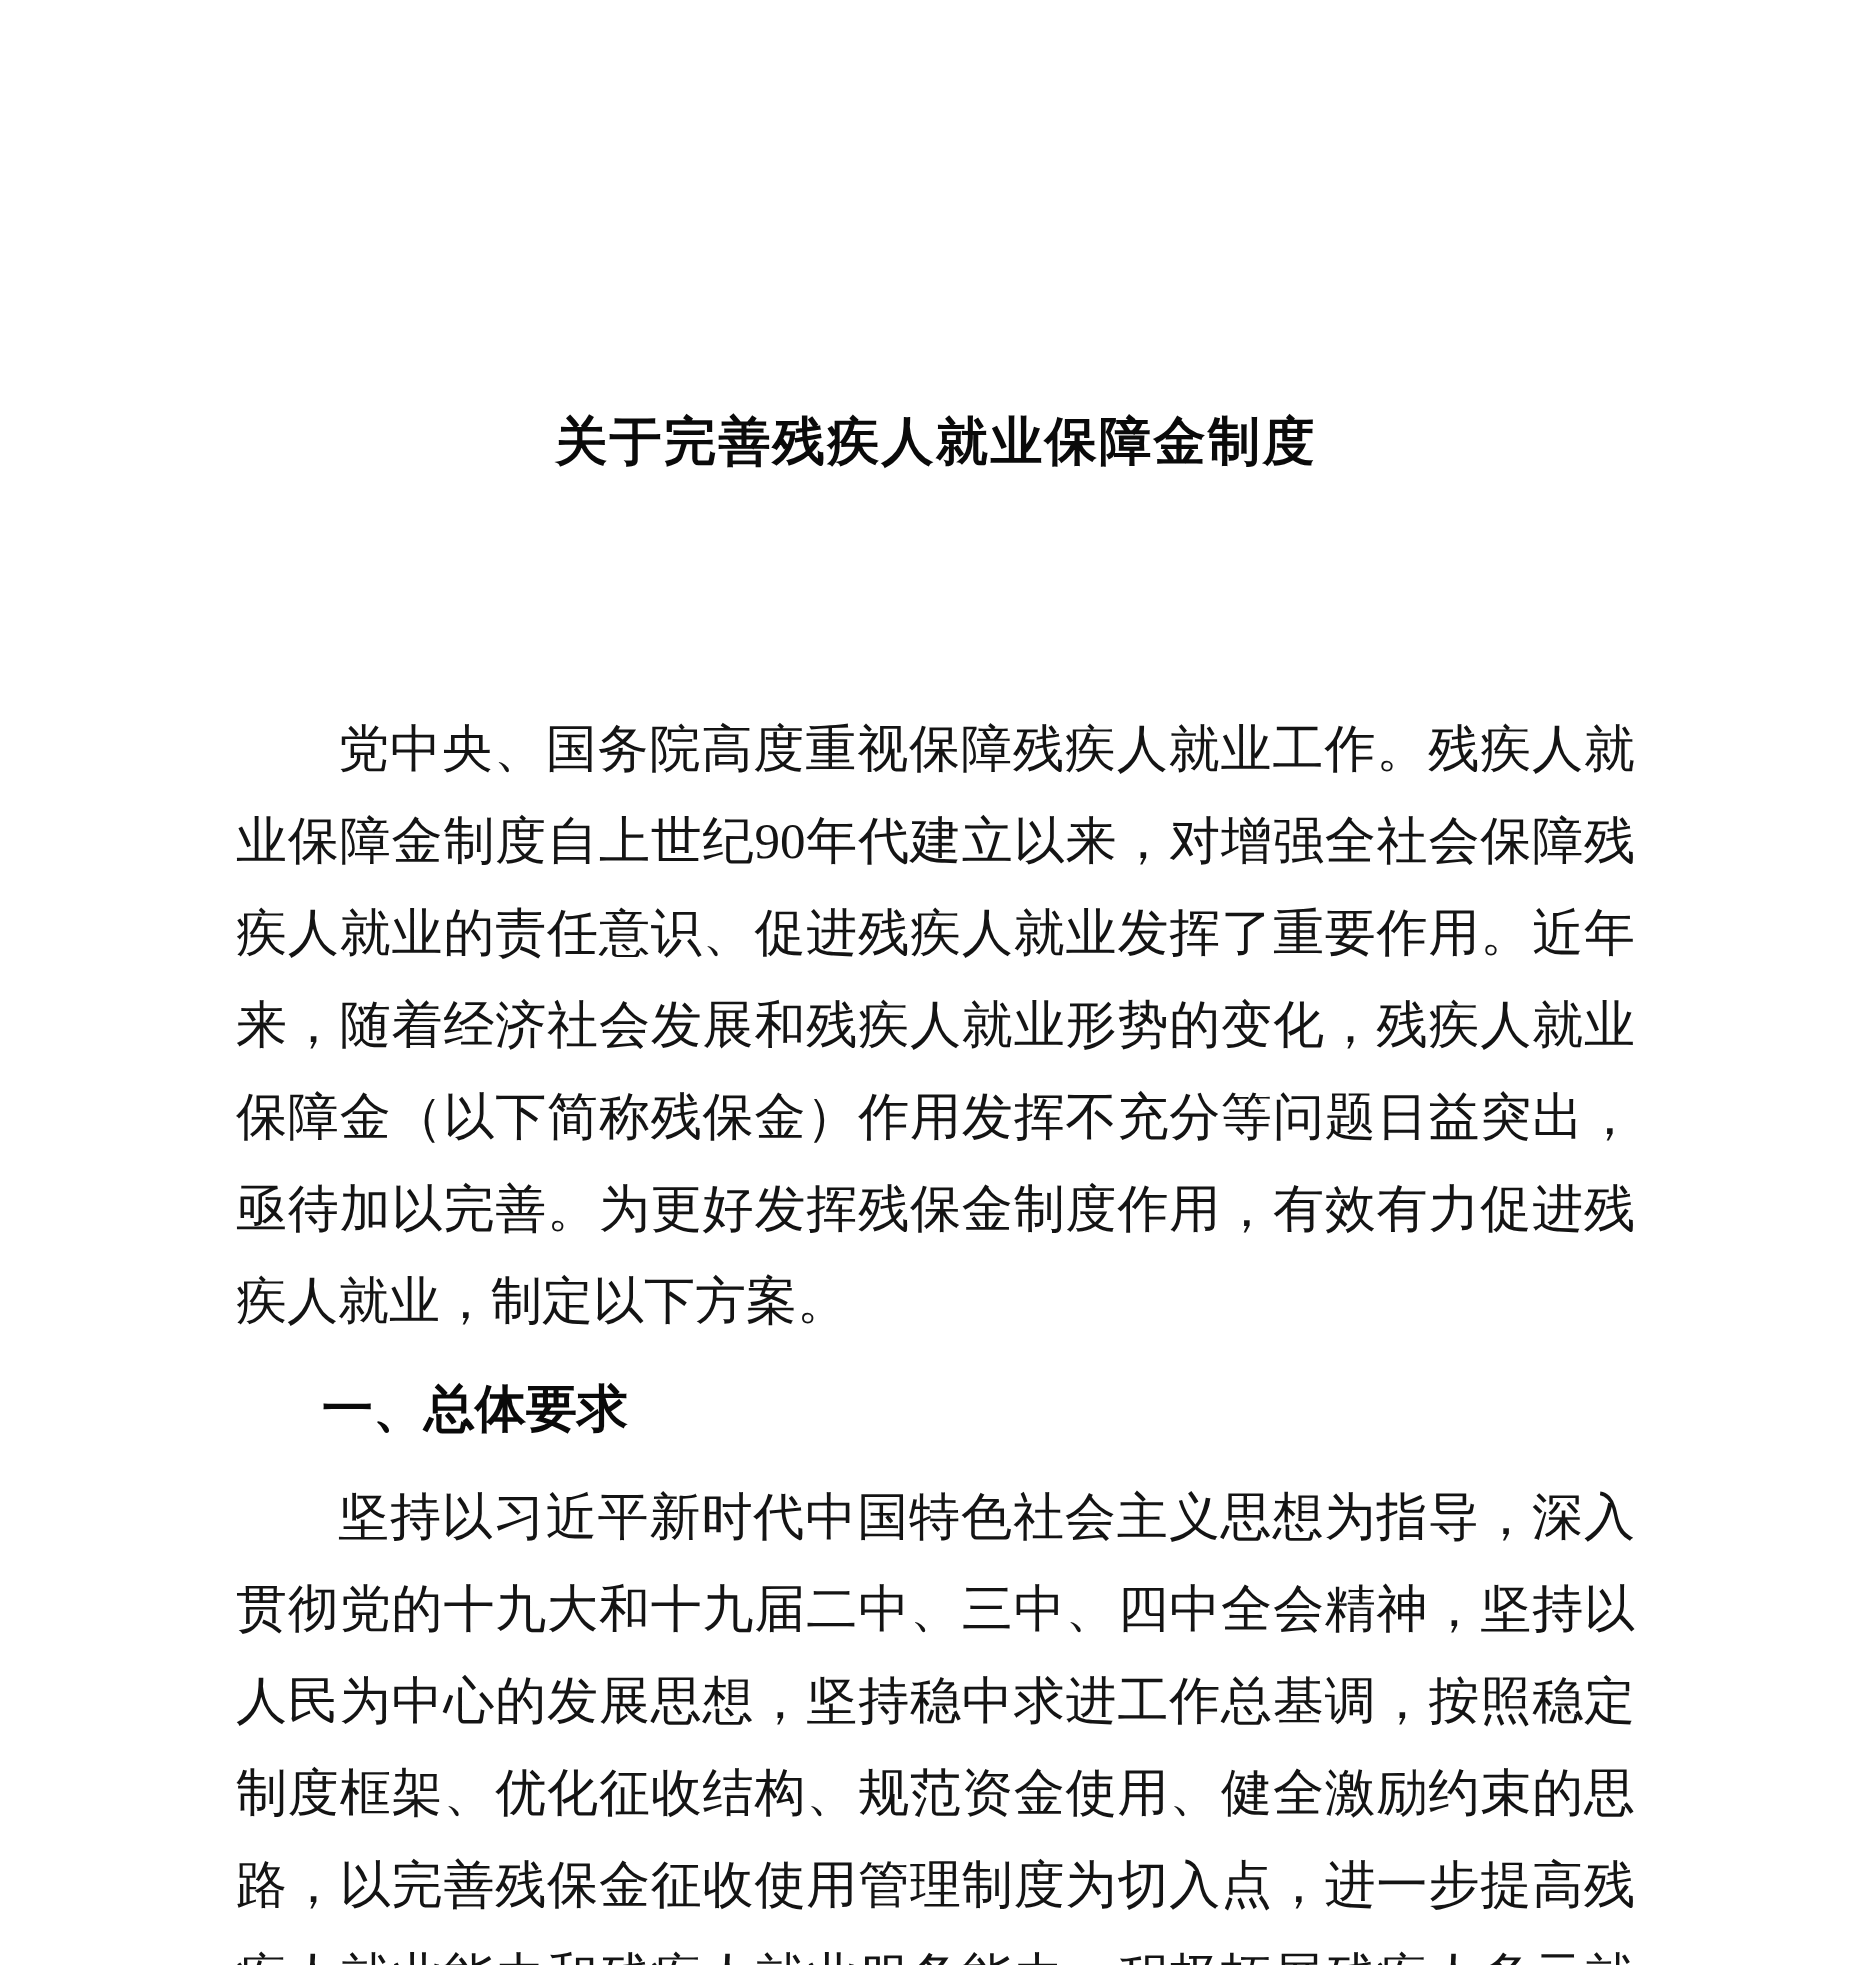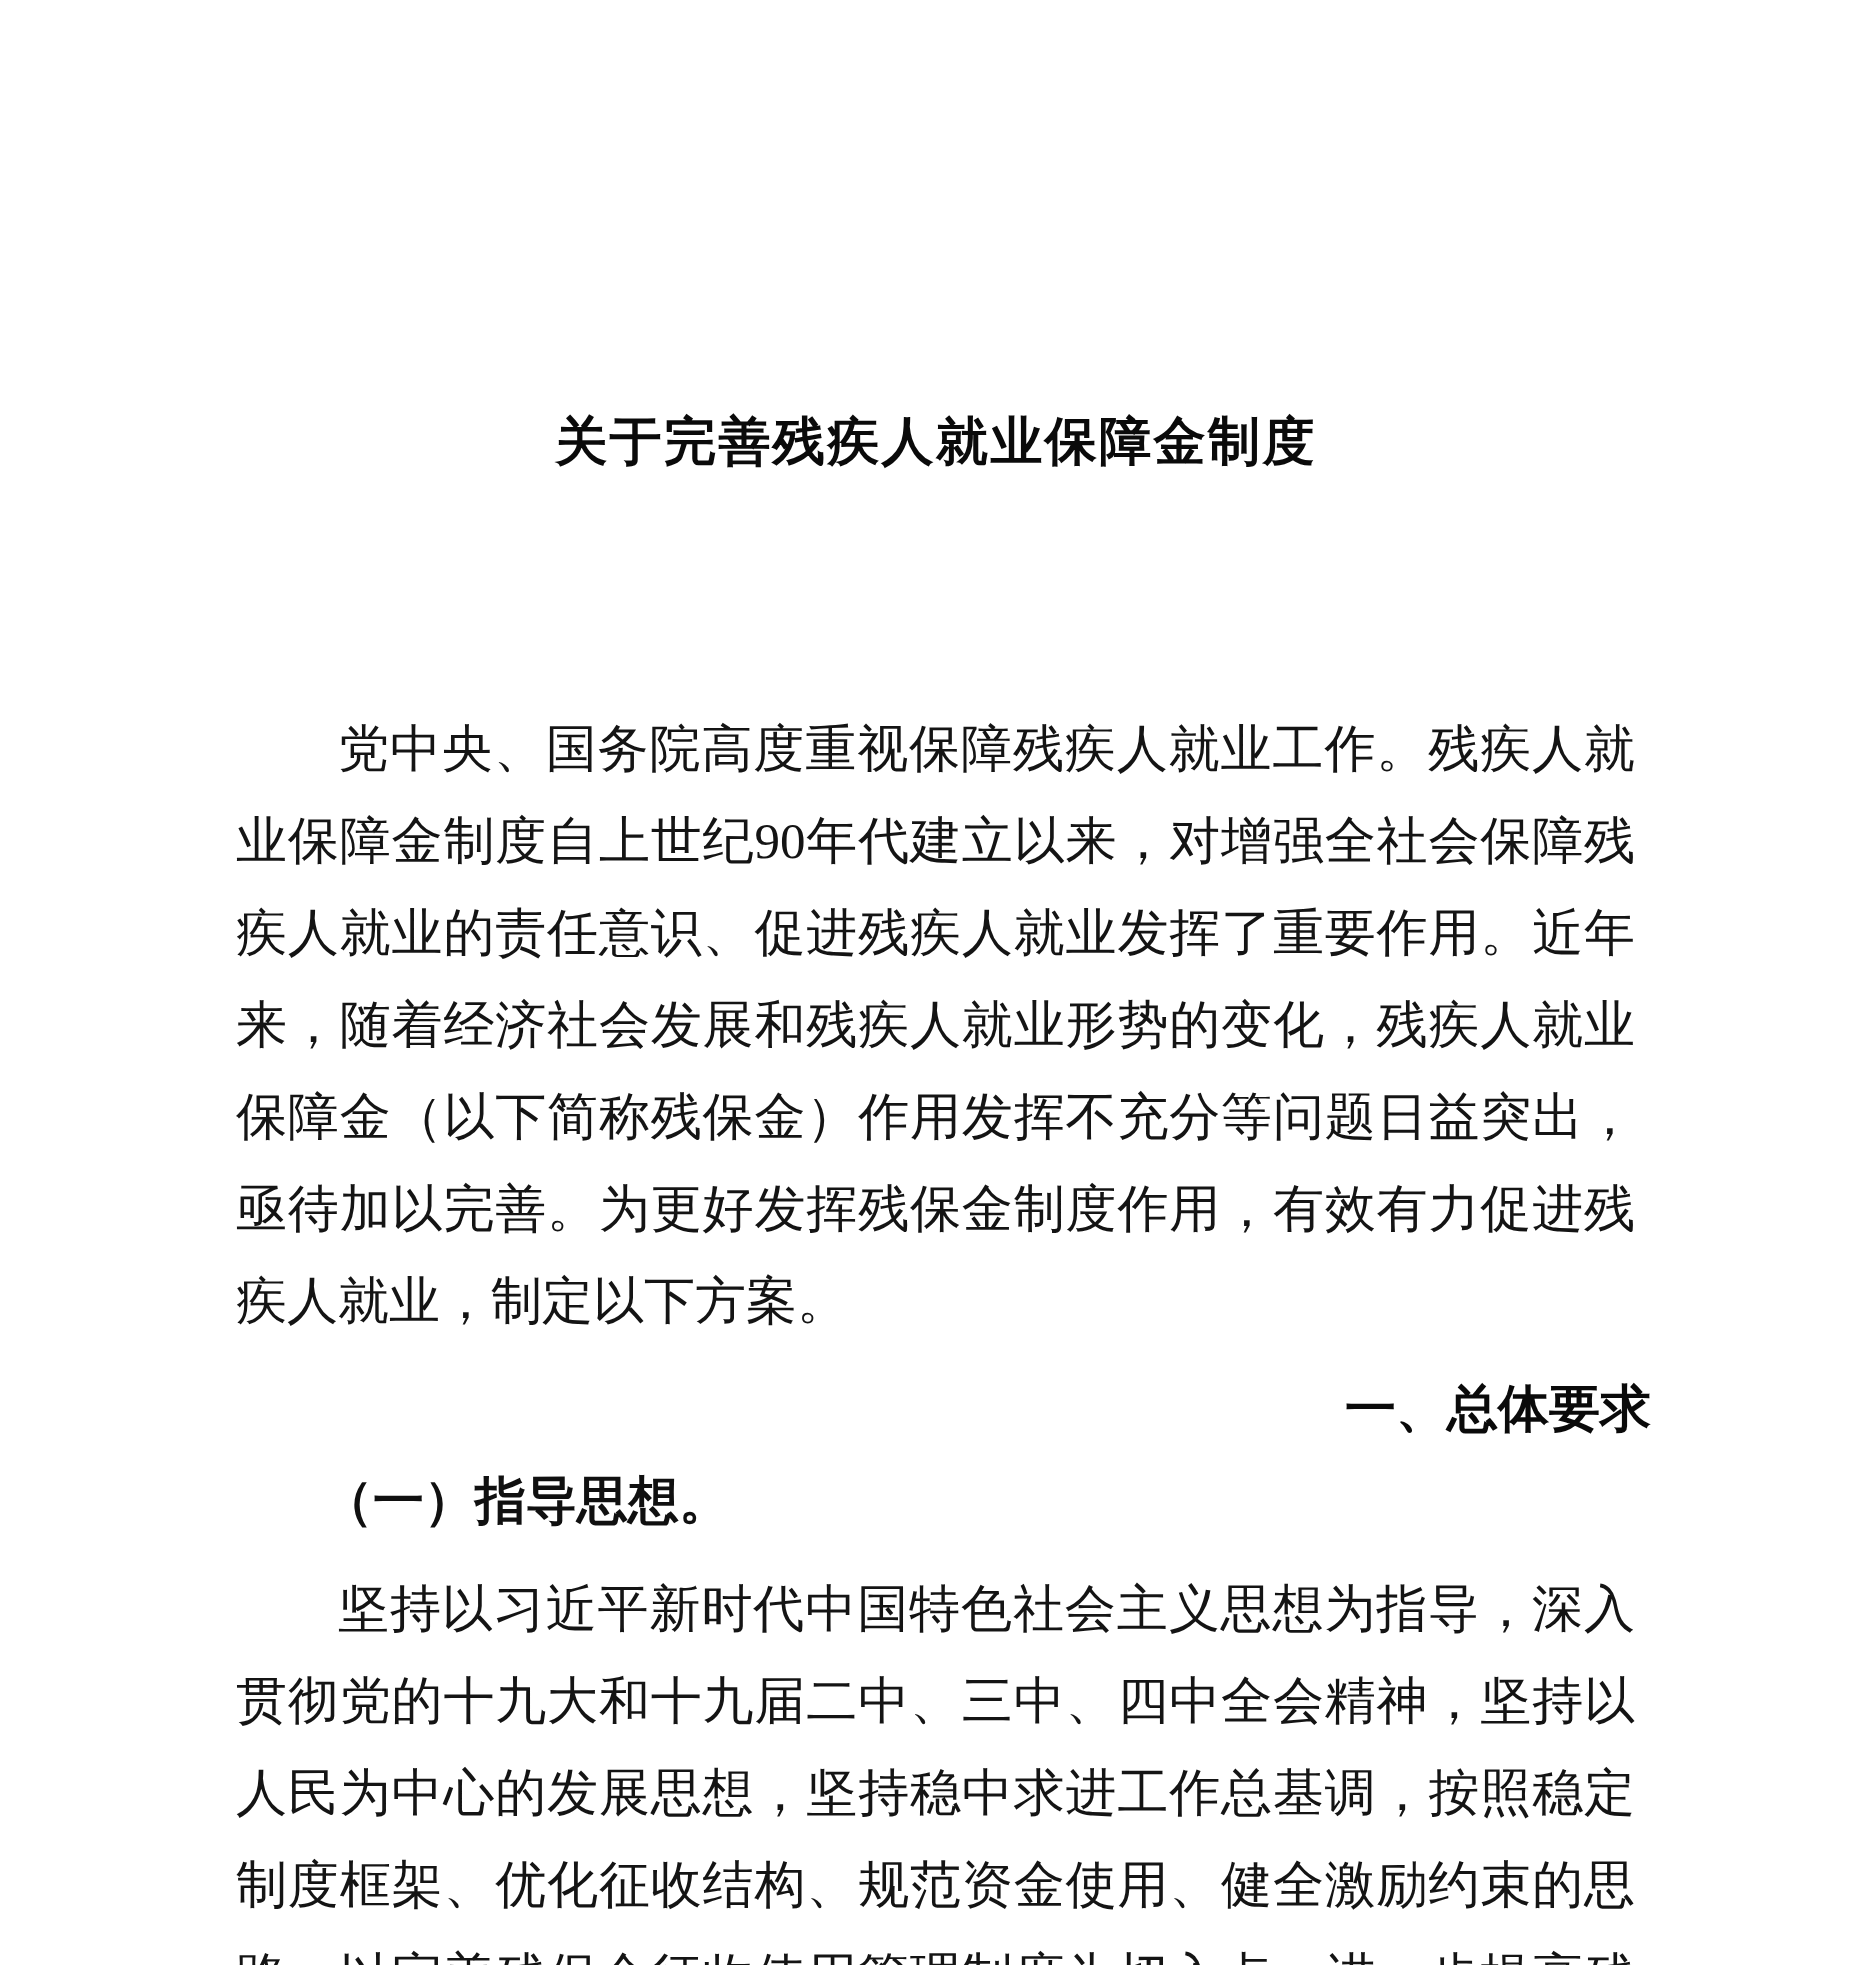--- a/index.html
+++ b/index.html
@@ -48,21 +48,21 @@
   .para {
     margin: 16px;
     text-indent: 2em;
   }
   .section-heading {
     margin: 0;
     padding-left: 2em;
     font-size: 51px;
     line-height: 92px;
     font-weight: 700;
-    text-align: right;
+    text-align: left;
     font-family: "Liberation Sans", "DejaVu Sans", sans-serif;
     color: #0a0a0a;
   }
   .sub-heading {
     margin: 0;
     padding-left: 2em;
     font-size: 51px;
     line-height: 92px;
     font-weight: 600;
     text-align: left;
@@ -74,19 +74,18 @@
 
 <div class="page">
 
   <h1 class="doc-title">
     <span class="title-line">关于完善残疾人就业保障金制度</span>
   </h1>
 
   <div class="body-text">
     <p class="para">党中央、国务院高度重视保障残疾人就业工作。残疾人就业保障金制度自上世纪90年代建立以来，对增强全社会保障残疾人就业的责任意识、促进残疾人就业发挥了重要作用。近年来，随着经济社会发展和残疾人就业形势的变化，残疾人就业保障金（以下简称残保金）作用发挥不充分等问题日益突出，亟待加以完善。为更好发挥残保金制度作用，有效有力促进残疾人就业，制定以下方案。</p>
     <h2 class="section-heading">一、总体要求</h2>
-    <h3 class="sub-heading">（一）指导思想。</h3>
     <p class="para">坚持以习近平新时代中国特色社会主义思想为指导，深入贯彻党的十九大和十九届二中、三中、四中全会精神，坚持以人民为中心的发展思想，坚持稳中求进工作总基调，按照稳定制度框架、优化征收结构、规范资金使用、健全激励约束的思路，以完善残保金征收使用管理制度为切入点，进一步提高残疾人就业能力和残疾人就业服务能力，积极拓展残疾人多元就业渠道，千方百计促进残疾人就业，推动残疾人更好融入社会，共建共享经济社会发展成果。</p>
 
   </div>
 
 </div>
 
 
 </body></html>

